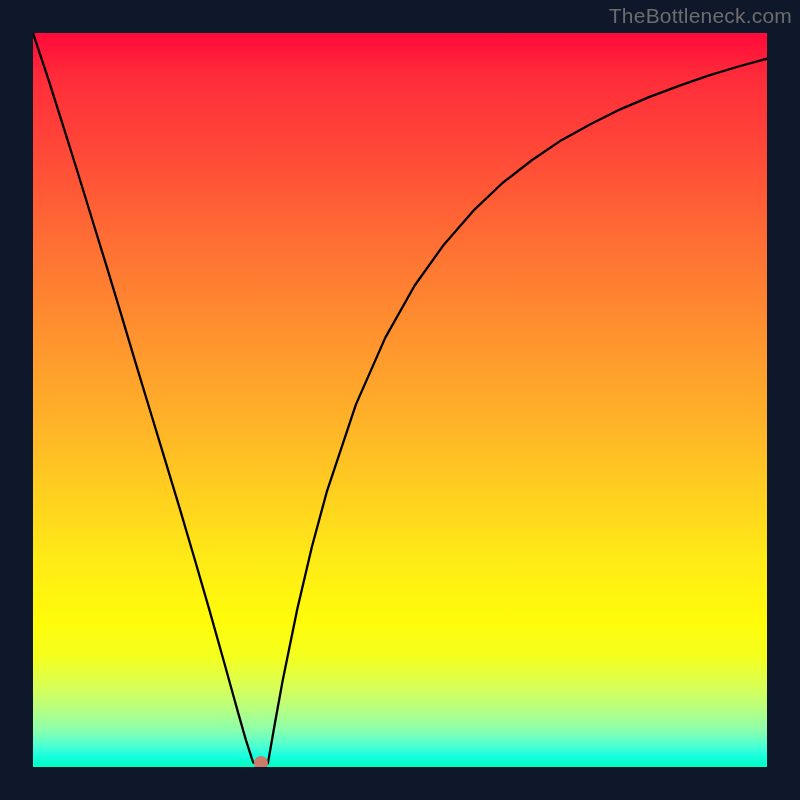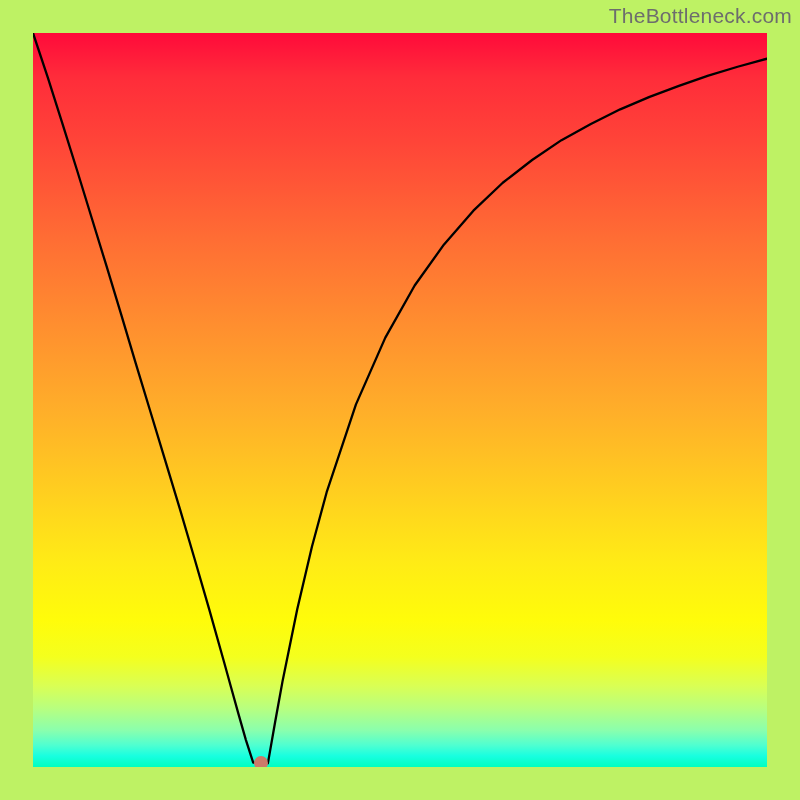--- a/index.html
+++ b/index.html
@@ -8,21 +8,21 @@
     width: 800px;
     height: 800px;
     overflow: hidden;
     background: #000;
     font-family: Arial, Helvetica, sans-serif;
   }
   .frame {
     position: relative;
     width: 800px;
     height: 800px;
-    background: #bef264;
+    background: #0f172a;
   }
   .plot-area {
     position: absolute;
     left: 33px;
     top: 33px;
     width: 734px;
     height: 734px;
     overflow: hidden;
   }
   .gradient-bg {

